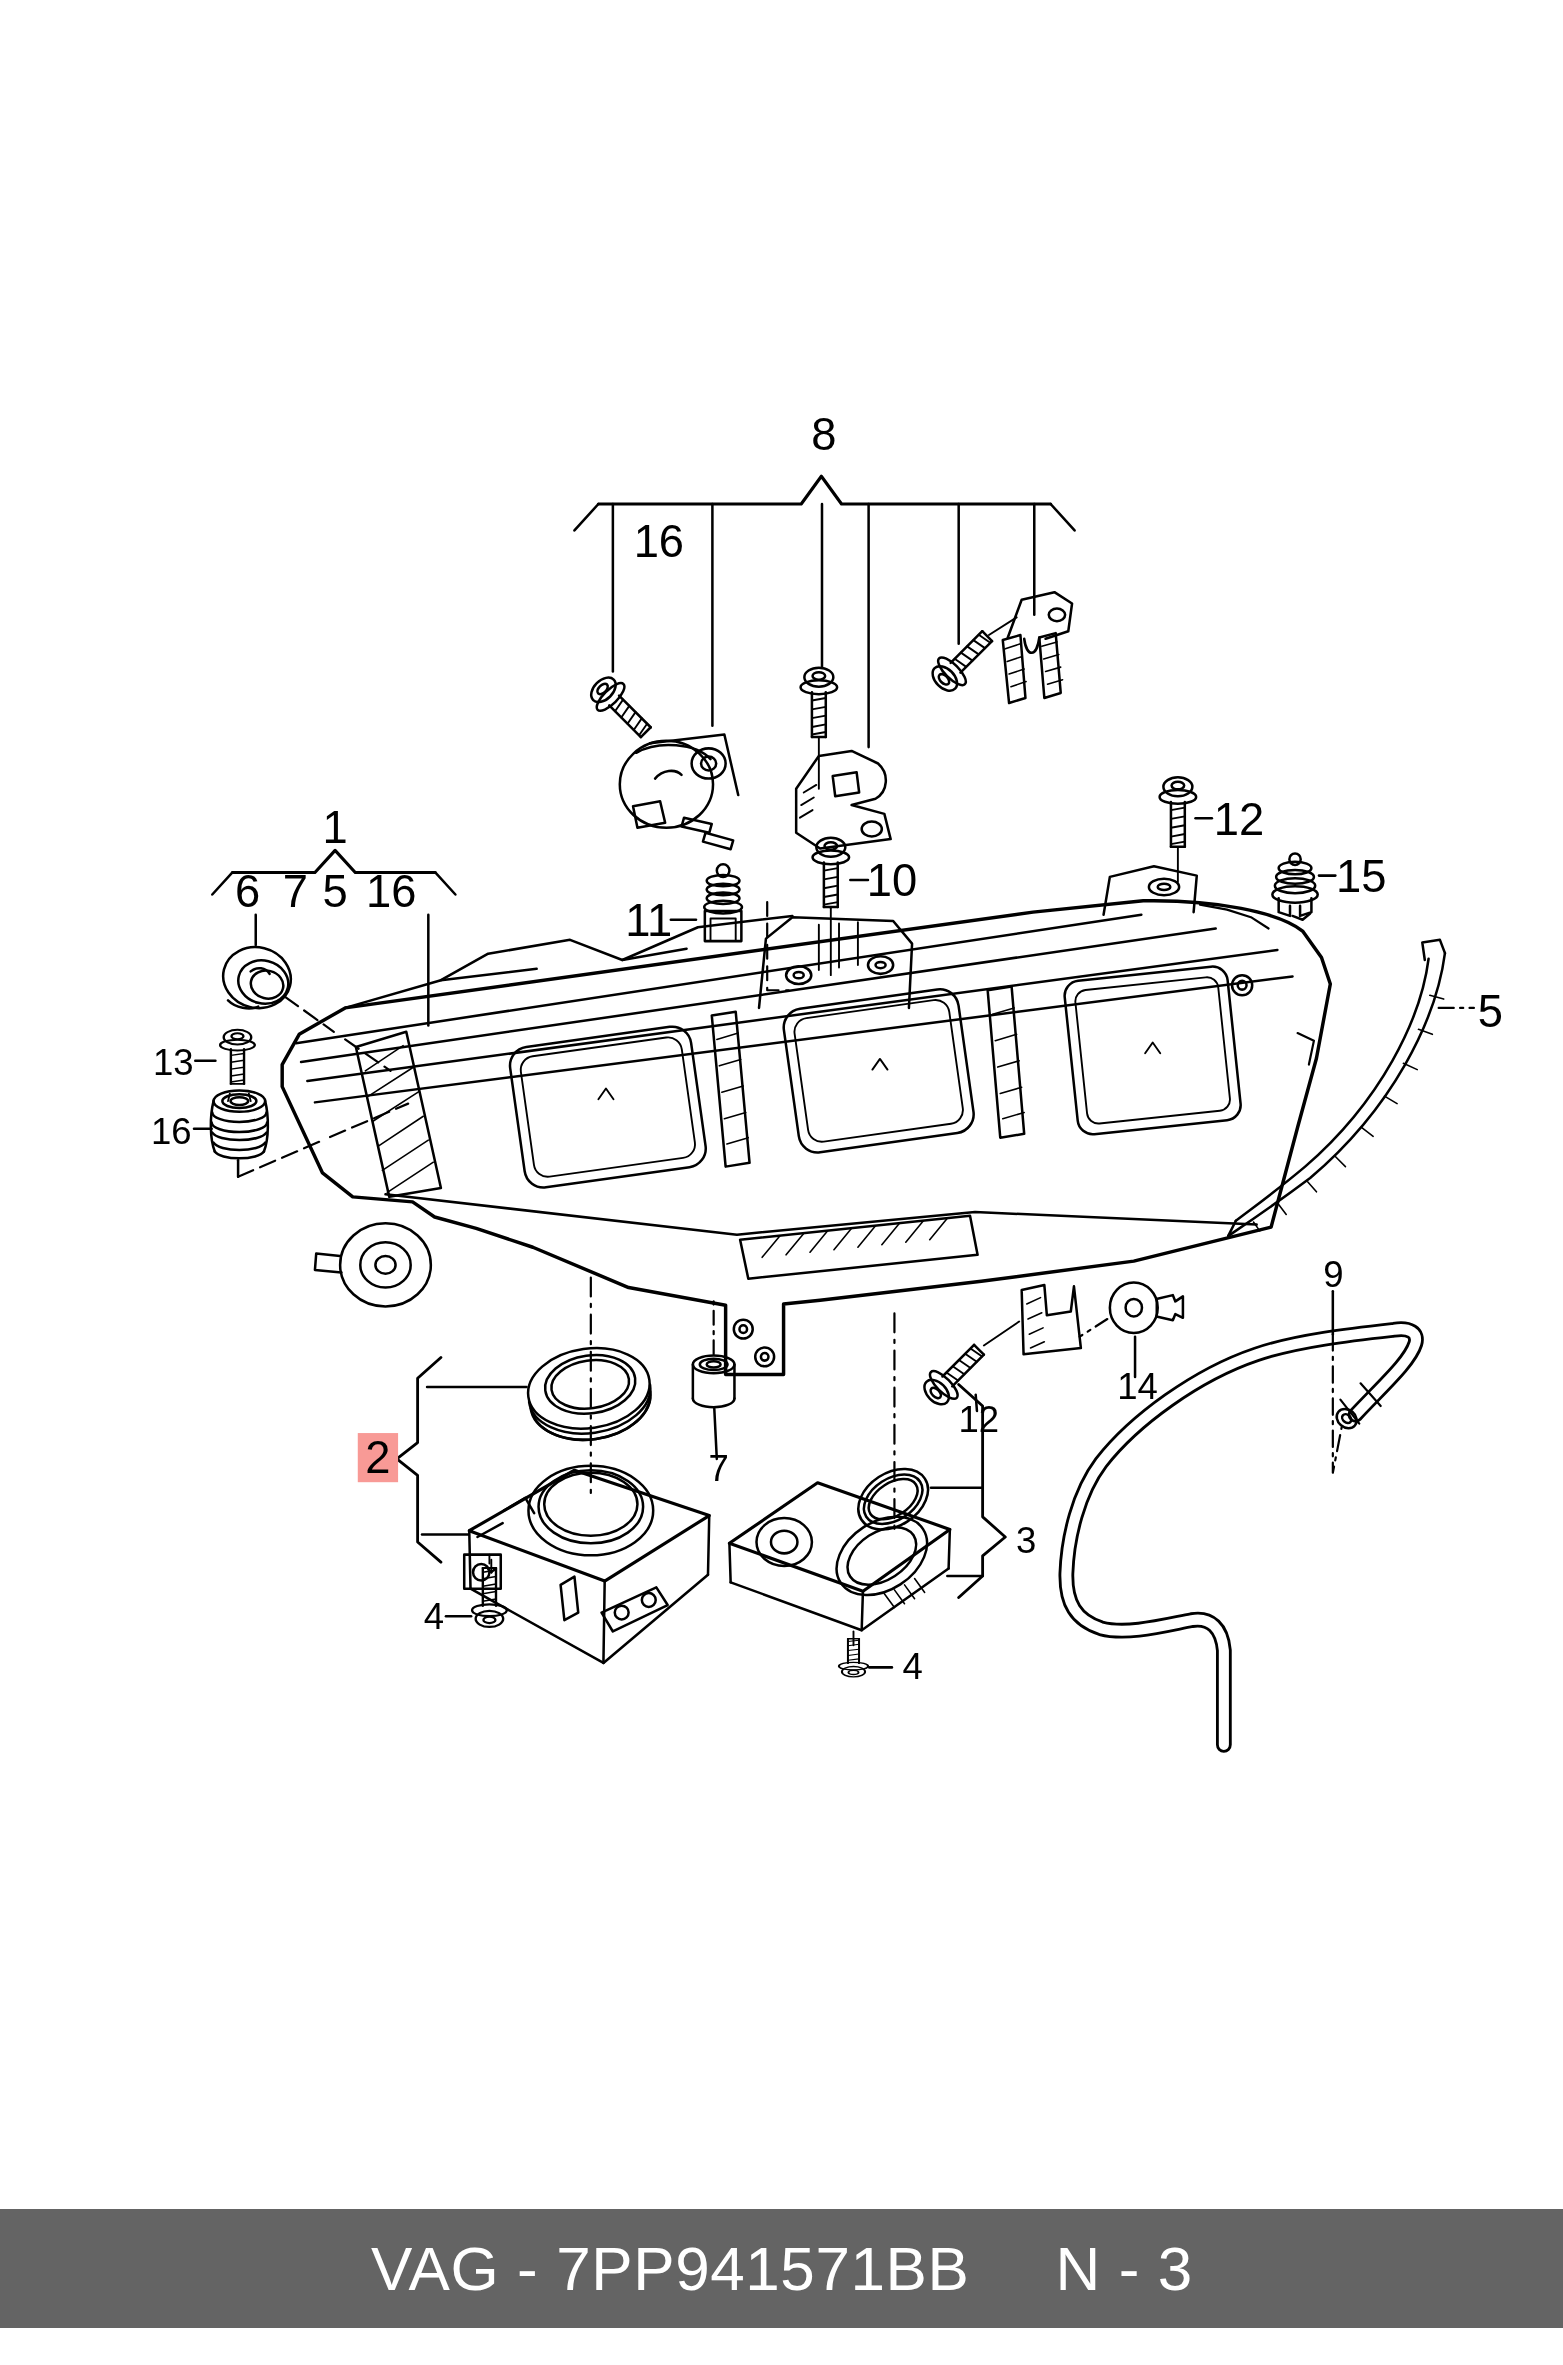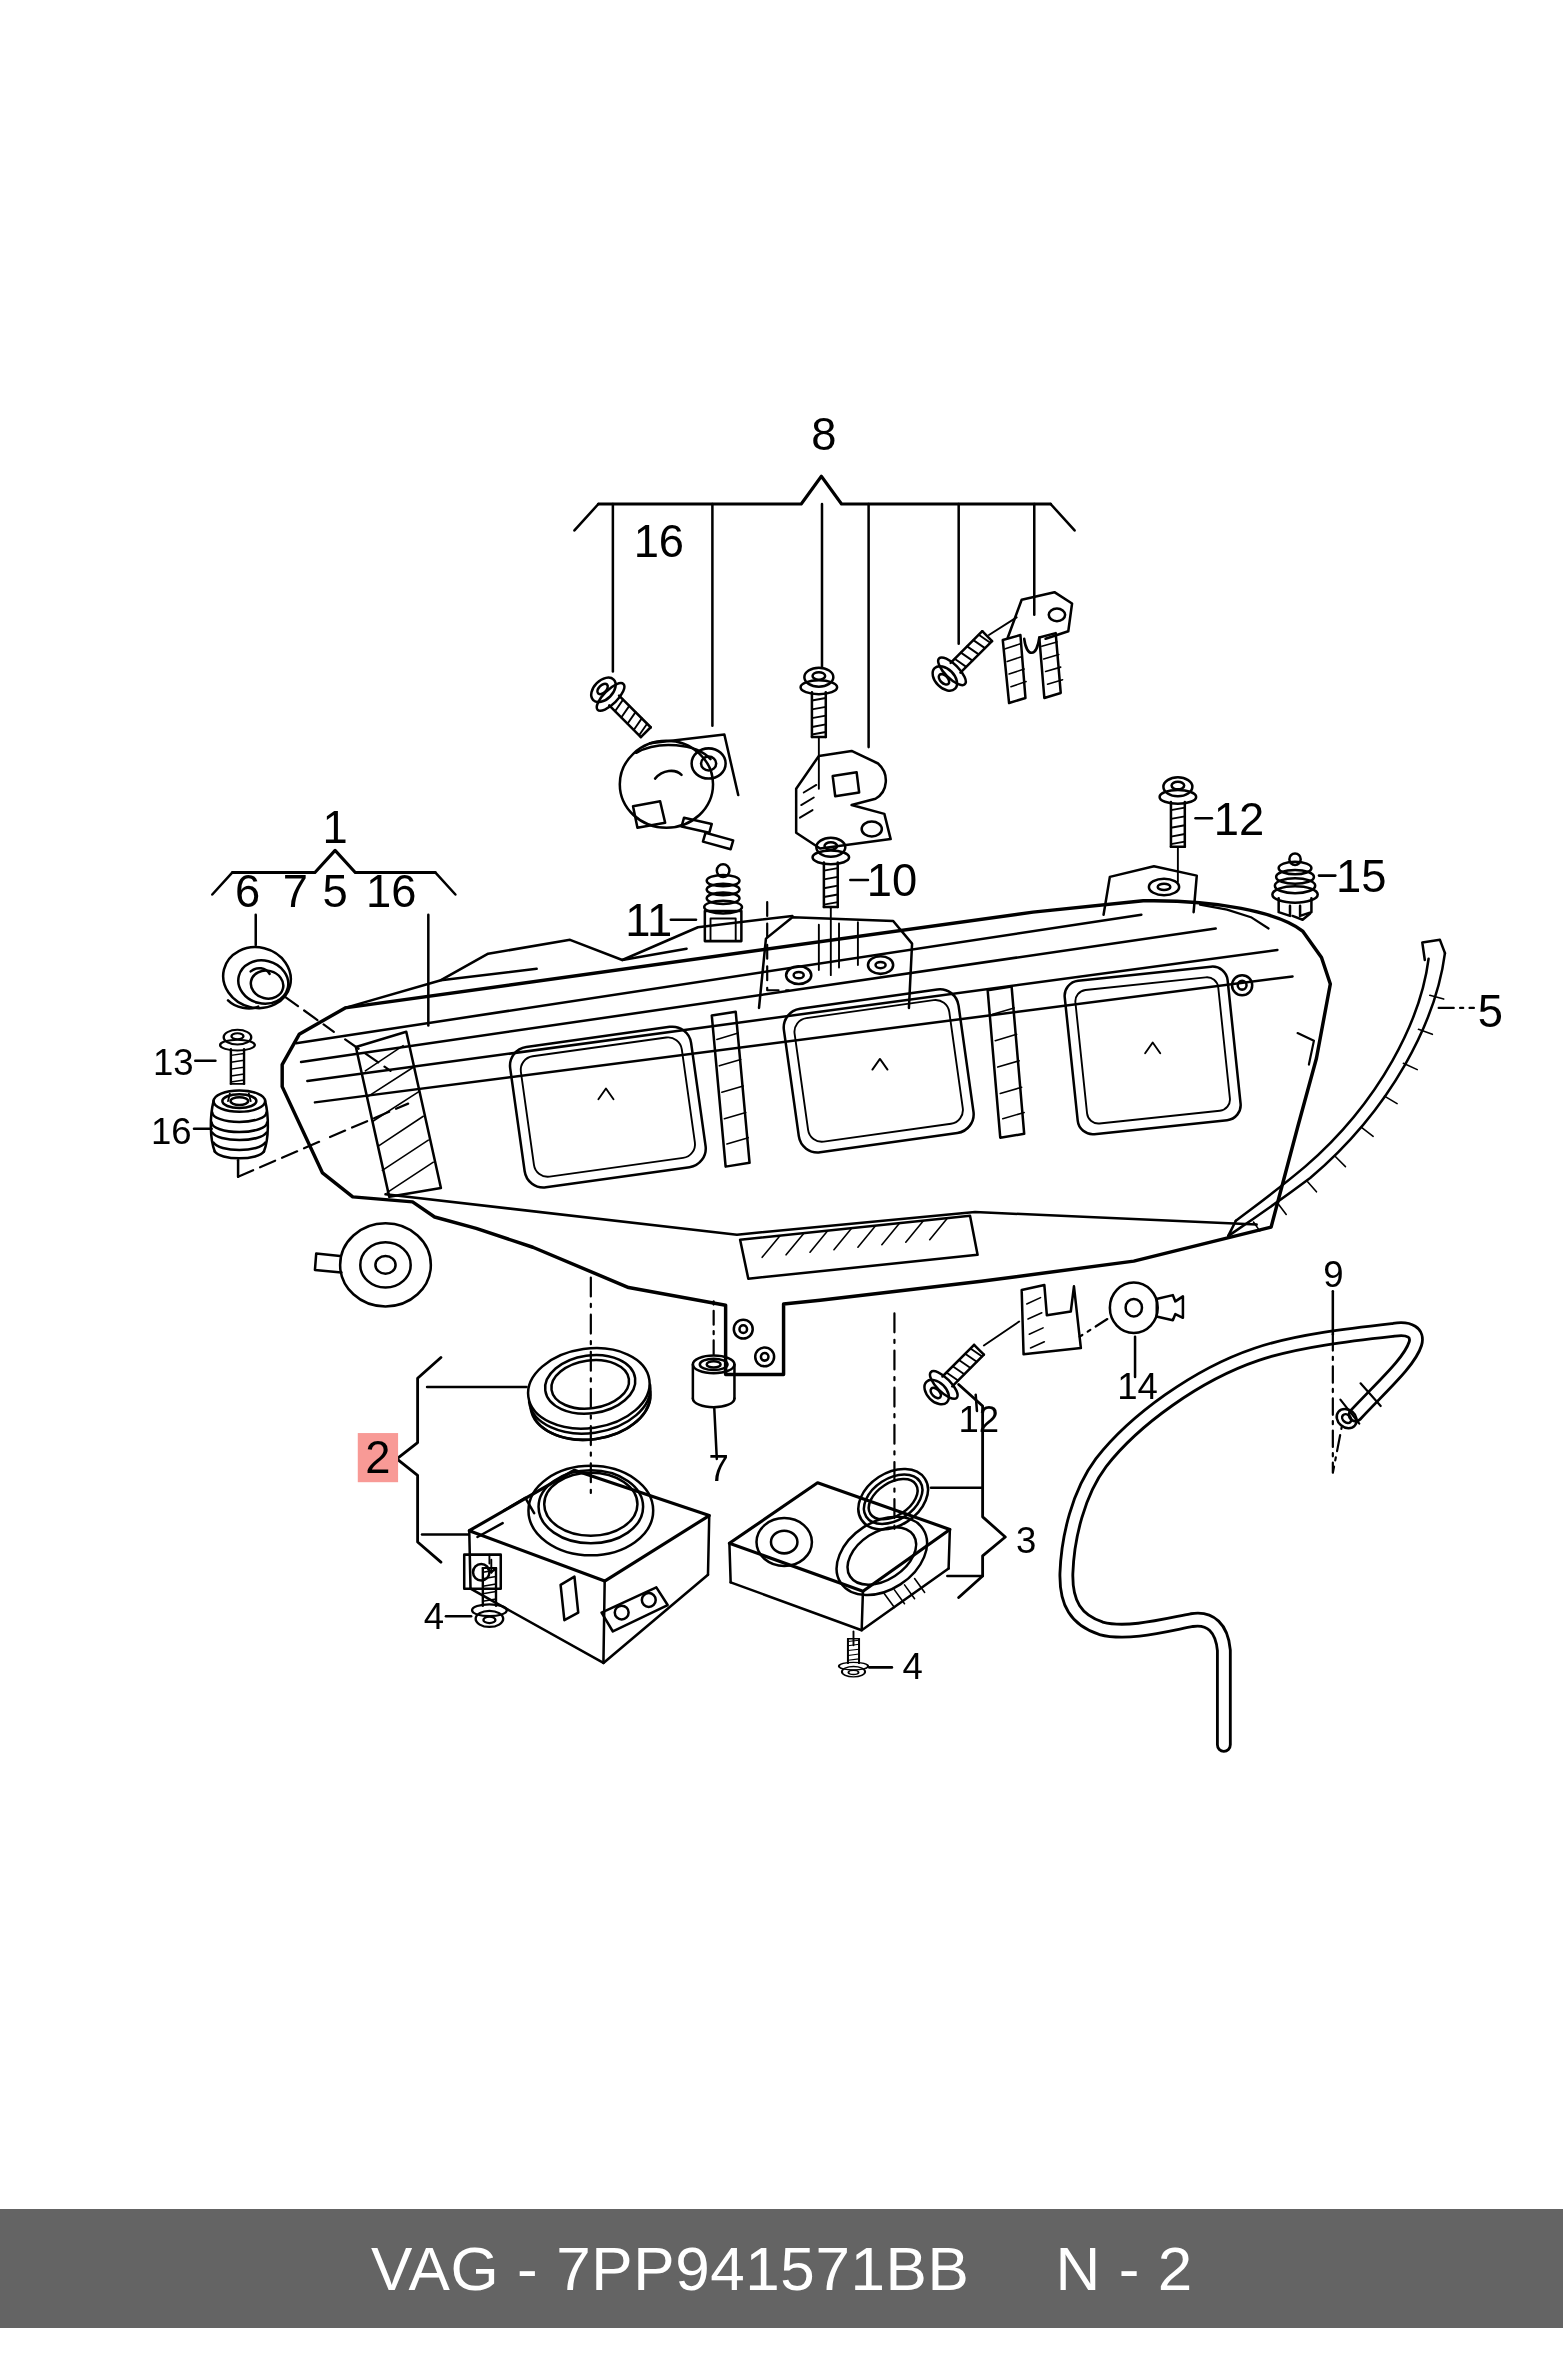--- a/index.html
+++ b/index.html
@@ -383,17 +383,17 @@
     <text class="lbl-sm" x="1806" y="2221">14</text>
     <text class="lbl-sm" x="1629" y="2466">3</text>
     <text class="lbl-sm" x="689" y="2586">4</text>
     <text class="lbl-sm" x="1449" y="2665">4</text>
     <text class="lbl" x="600" y="2338" fill="#7a1418">2</text>
   </g>
 </svg>
 
   <div class="footer" style="background-color: rgb(100, 100, 100); color: rgb(255, 255, 255);">
     <span>VAG - 7PP941571BB</span>
-    <span>N - 2</span>
+    <span>N - 3</span>
   </div>
 
 </div>
 
 
 </body></html>

